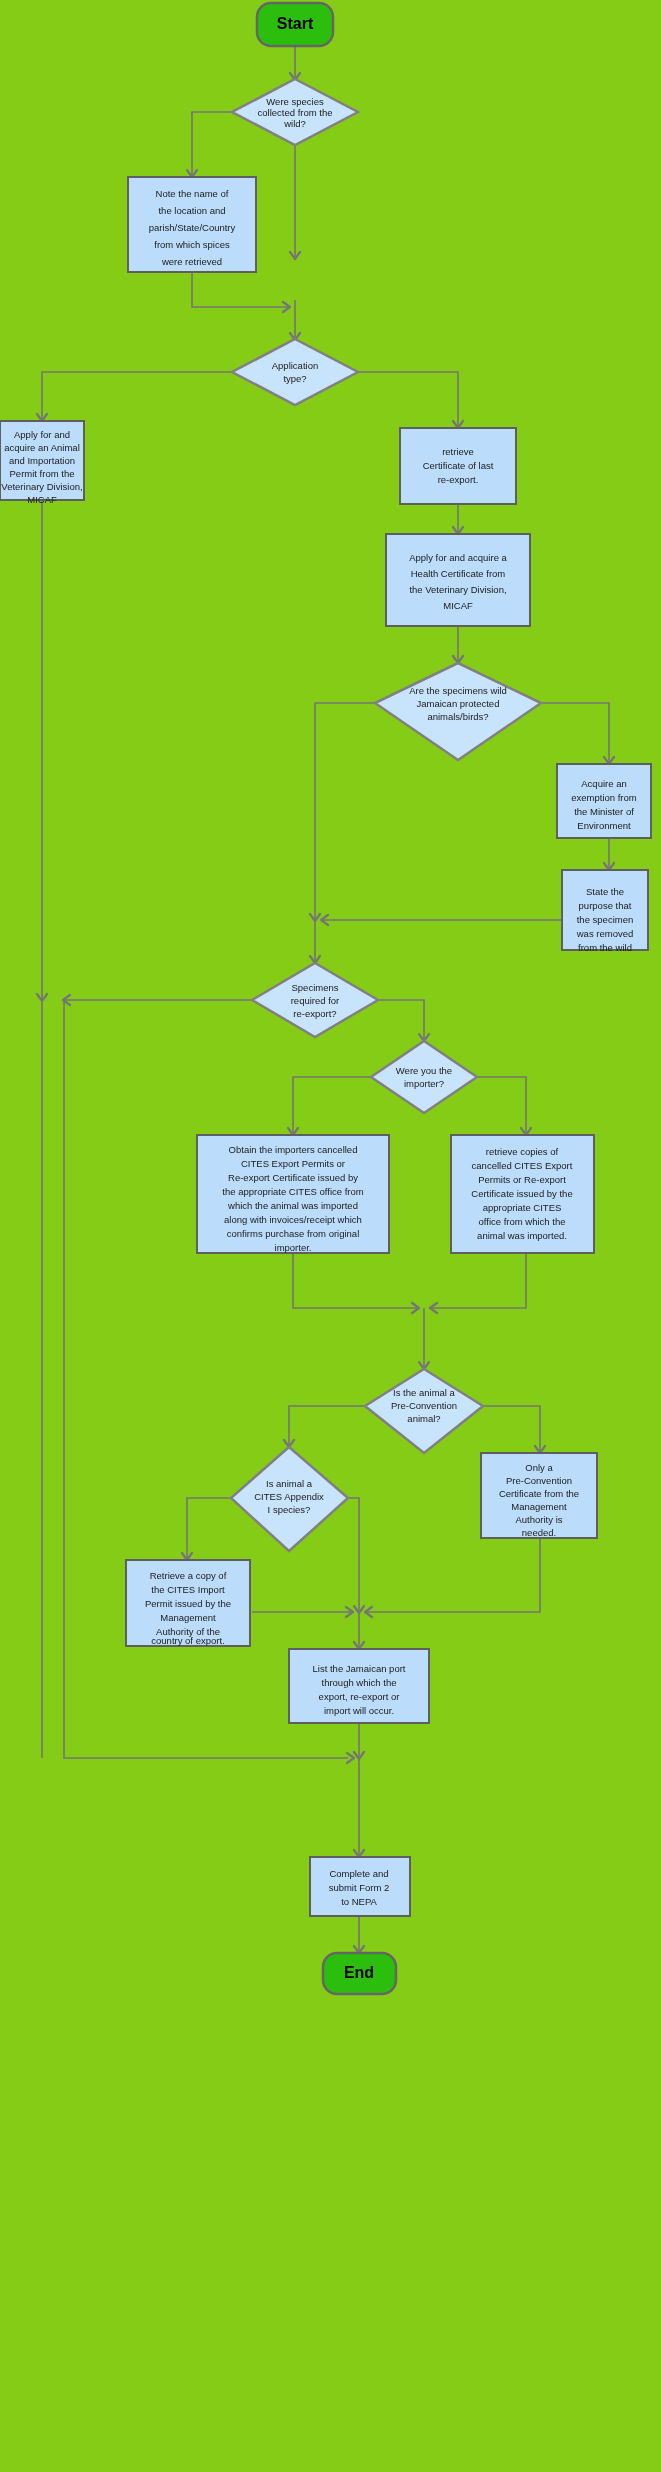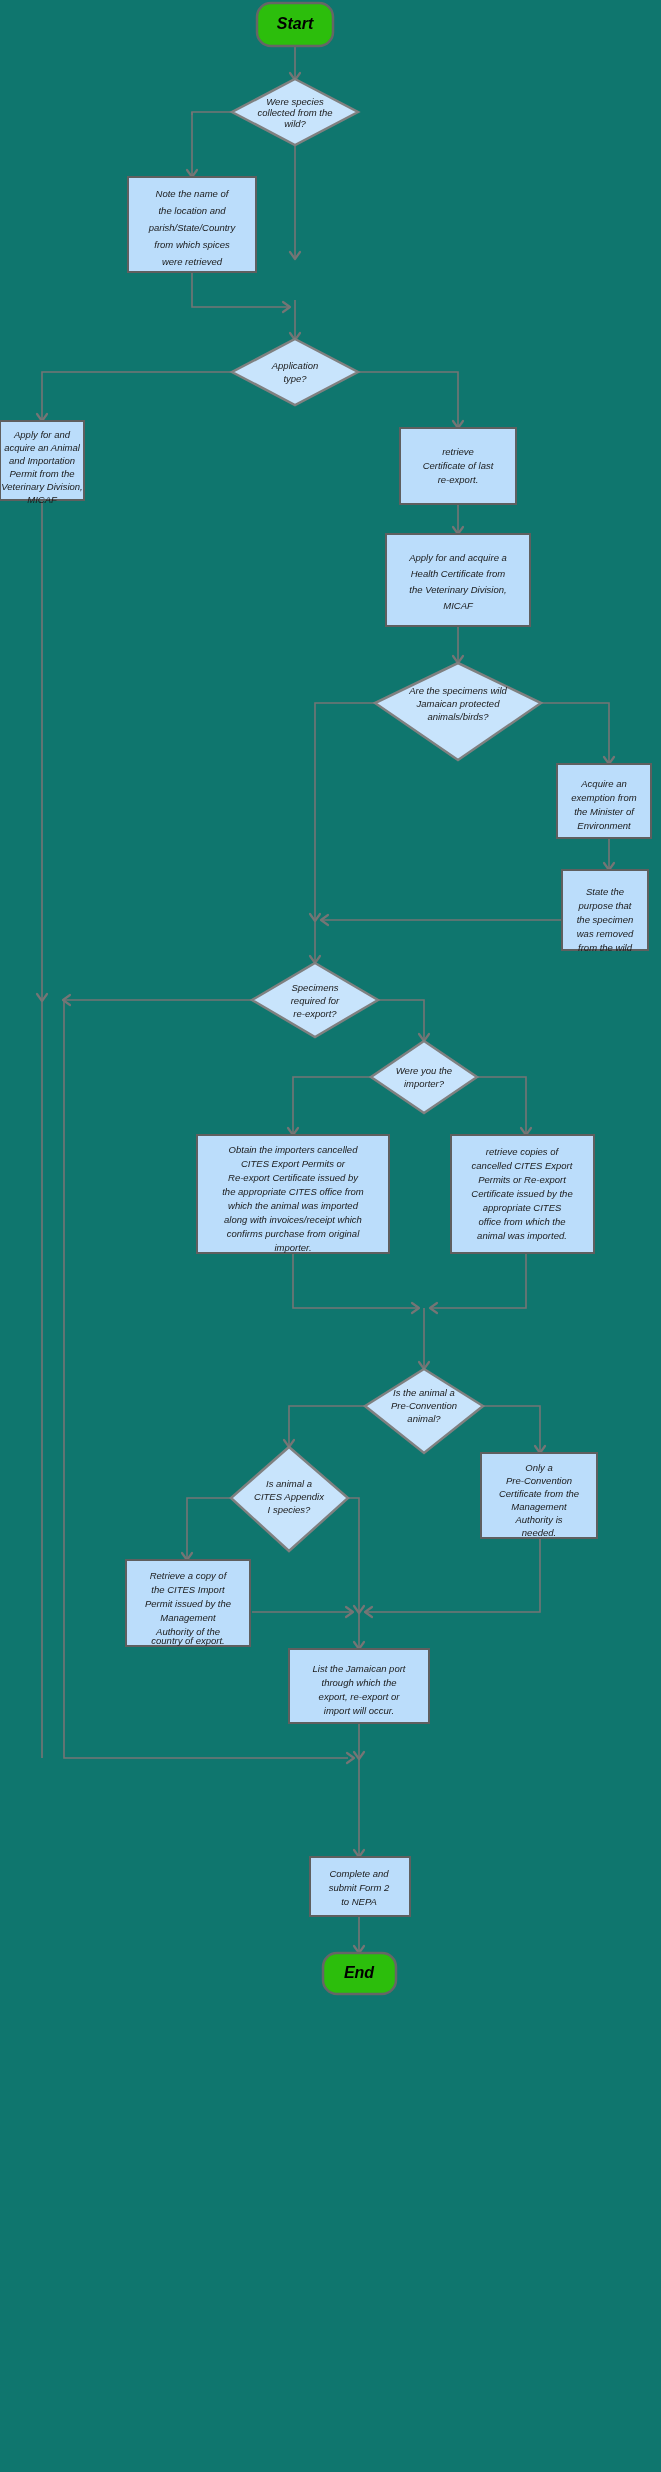--- a/index.html
+++ b/index.html
@@ -4,24 +4,23 @@
 <style>
   html, body {
     margin: 0;
     padding: 0;
     background: #000000;
   }
   #flowchart-root {
     position: relative;
     width: 661px;
     height: 2472px;
-    background: #0f766e;
+    background: #84cc16;
     font-family: "Liberation Sans", sans-serif;
     overflow: hidden;
-    font-style: italic;
   }
   svg#flow-svg {
     position: absolute;
     top: 0;
     left: 0;
     width: 661px;
     height: 2472px;
     display: block;
   }
   .node-label {

